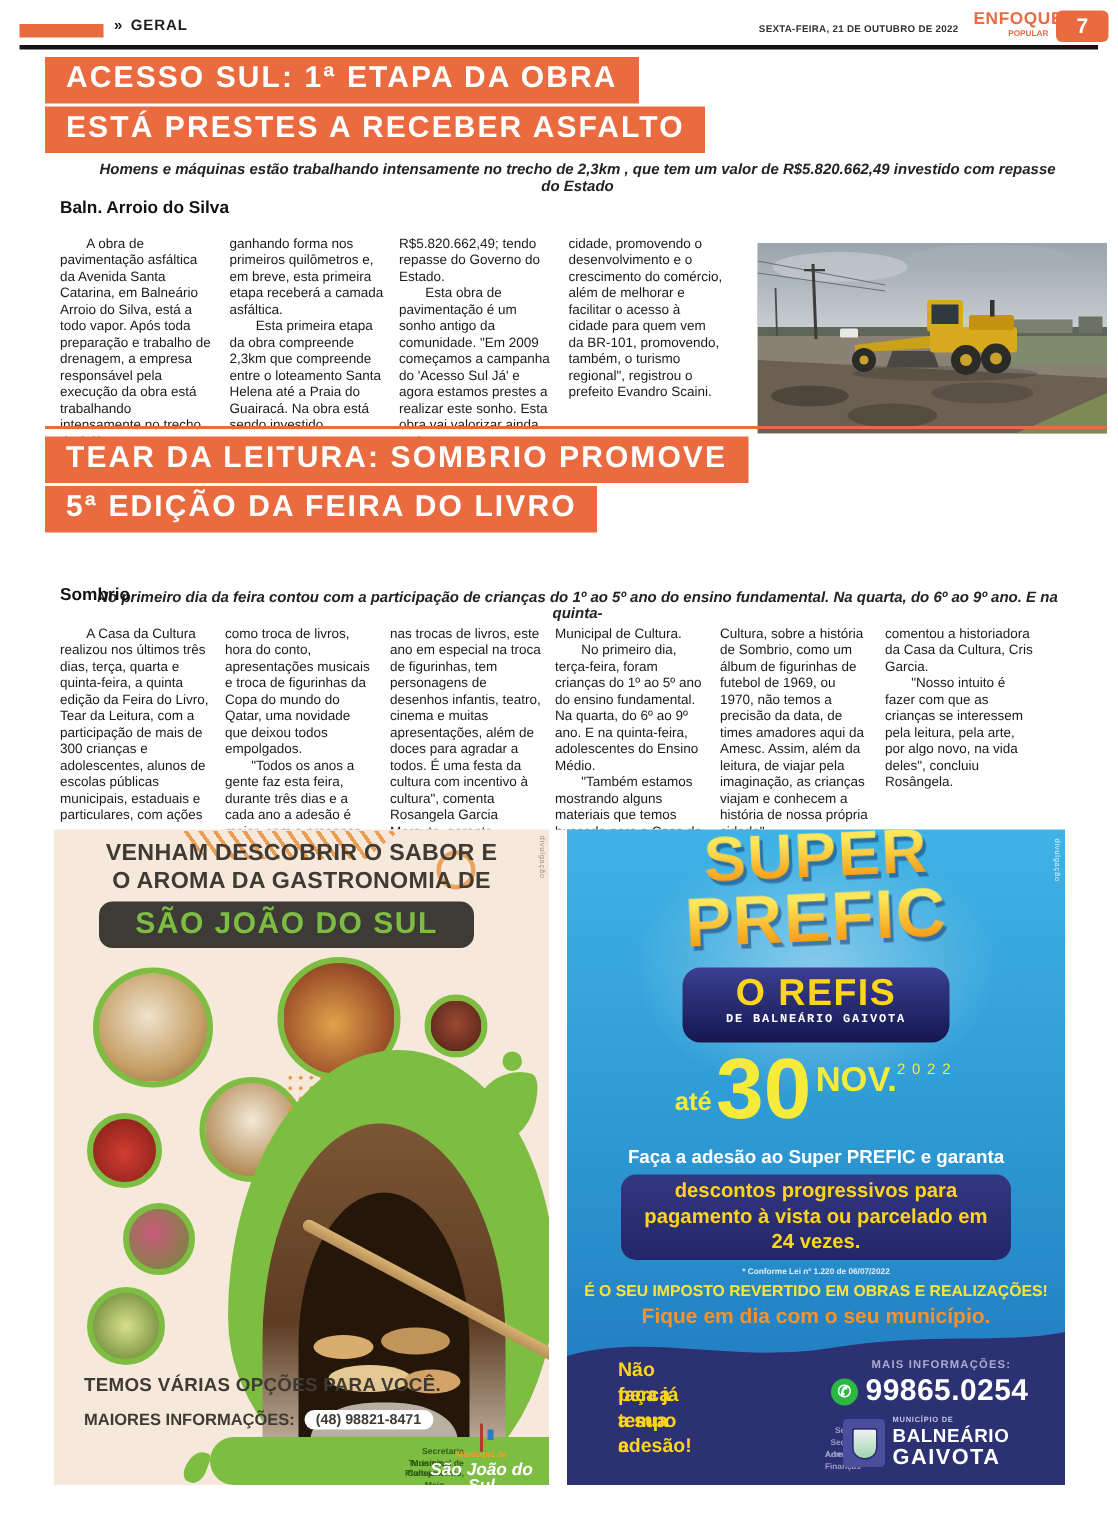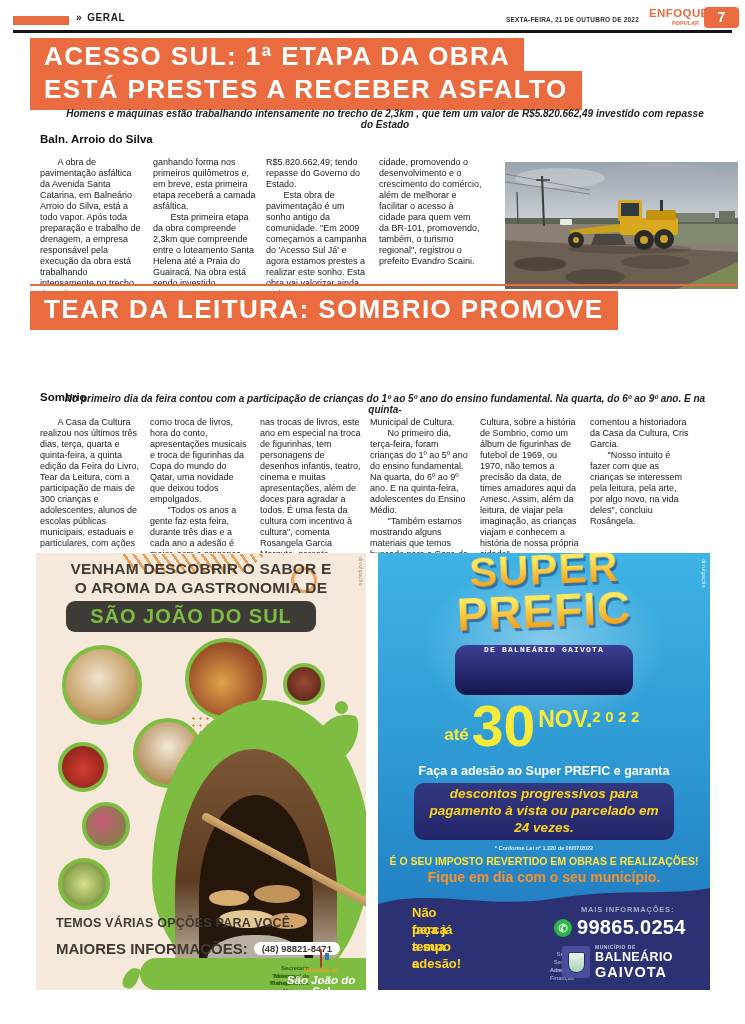--- a/index.html
+++ b/index.html
@@ -13,21 +13,21 @@
   .chev{margin-right:5px;font-weight:900;}
   .hdr-date{position:absolute;right:106px;top:16px;font-size:6.5px;font-weight:bold;color:#33322f;letter-spacing:.2px;}
   .brand{position:absolute;left:649px;top:8px;width:50px;text-align:right;color:var(--orange);line-height:1;}
   .brand-name{font-size:11.5px;font-weight:900;letter-spacing:.4px;}
   .brand-sub{font-size:5.5px;font-weight:bold;margin-top:1px;}
   .pagenum{position:absolute;left:704px;top:7px;width:35px;height:21px;background:var(--orange);border-radius:4px;
            color:#fff;font-weight:900;font-size:14px;text-align:center;line-height:21px;}
   .hdr-rule{position:absolute;left:13px;top:30px;width:719px;height:3px;background:#141414;}
 
   
-  .hl{position:absolute;left:30px;background:var(--orange);color:#fff;font-weight:900;font-size:26px;
+  .hl{position:absolute;left:30px;background:var(--orange);color:#fff;font-weight:900;font-size:20px;
       letter-spacing:1.4px;padding:3px 14px 5px;white-space:nowrap;}
   .hl1a{top:38px;} .hl1b{top:71px;} .hl2a{top:291px;} .hl2b{top:324px;}
   .subhead{position:absolute;left:60px;right:35px;text-align:center;font-size:10px;font-style:italic;
            font-weight:bold;color:#222;}
   .sub1{top:108px;} .sub2{top:369px;margin-top:24px;}
   .byline{position:absolute;left:40px;font-size:11.5px;font-weight:bold;color:#111;}
   .by1{top:133px;} .by2{top:391px;}
   .cols{position:absolute;left:40px;display:flex;}
   .cols1{top:157px;gap:10px;} .cols2{top:417px;gap:9px;}
   .col{width:103px;font-size:9px;line-height:1.22;color:#1a1a1a;white-space:pre-wrap;height:136px;overflow:hidden;}
@@ -70,21 +70,21 @@
   .bread{border-radius:50%;}
   .b1{left:10px;top:95px;width:40px;height:16px;background:#d9ad6e;}
   .b2{left:55px;top:90px;width:46px;height:18px;background:#c1955a;}
   .b3{left:20px;top:115px;width:55px;height:18px;background:#e3c894;}
   .b4{left:70px;top:118px;width:38px;height:16px;background:#d3a367;}
   .b5{left:8px;top:140px;width:98px;height:55px;background:#b7b0a3;border-radius:45% 45% 10% 10%;}
   .paddle{left:16px;top:108px;width:195px;height:8px;background:linear-gradient(#d9b273,#b9905a);
       border-radius:4px;transform:rotate(28deg);}
   .adl-tag{left:20px;top:363px;font-size:12.5px;font-weight:800;color:#3F3A34;letter-spacing:.2px;}
   .adl-info{left:20px;top:387px;display:flex;gap:6px;align-items:center;}
-  .adl-info-label{position:static;font-size:15px;font-weight:800;color:#3F3A34;}
+  .adl-info-label{position:static;font-size:11px;font-weight:800;color:#3F3A34;}
   .adl-phone{position:static;font-size:9.5px;font-weight:800;color:#3F3A34;background:#fff;
       border-radius:8px;padding:1px 8px;}
   .adl-footer{left:104px;top:405px;width:226px;height:32px;background:var(--green);border-radius:16px 0 0 16px;}
   .adl-leaf{left:88px;top:414px;width:14px;height:22px;background:var(--green);
       border-radius:80% 20% 60% 40%;transform:rotate(20deg);}
   .adl-dept{left:112px;top:412px;width:122px;font-size:5.8px;font-weight:bold;color:#2F5E14;
       text-align:right;line-height:1.3;}
   .adl-logo{left:243px;top:398px;width:84px;text-align:center;line-height:1;}
   .sjs-shield{position:relative;width:14px;height:15px;margin:0 auto;background:linear-gradient(#fdfdfd,#e7e2d8);
       border:1.5px solid #B03A2E;border-radius:3px 3px 7px 7px;}
@@ -110,25 +110,25 @@
   .adr-pill{left:77px;top:92px;width:178px;height:50px;border-radius:12px;text-align:center;
        background:linear-gradient(180deg,#3C3F93,#14174E);}
   .adr-refis{position:static;display:block;font-size:25px;font-weight:900;color:var(--yellow);
        letter-spacing:1px;margin-top:4px;line-height:1.05;}
   .adr-refis-sub{position:static;display:block;font-size:8px;font-weight:800;color:#fff;letter-spacing:1.2px;font-family:Liberation Mono, monospace;}
   .adr-date{left:0;top:148px;width:100%;display:flex;justify-content:center;align-items:flex-start;color:#F6EB3A;}
   .adr-ate{position:static;font-size:17px;font-weight:800;margin-top:24px;}
   .adr-30{position:static;font-size:57px;font-weight:900;line-height:.9;margin:0 3px;}
   .adr-novcol{position:static;display:flex;flex-direction:row;margin-top:7px;}
   .adr-nov{position:static;font-size:23px;font-weight:900;line-height:1;}
-  .adr-2022{position:static;font-size:15px;font-weight:700;letter-spacing:4.5px;line-height:1.25;}
+  .adr-2022{position:static;font-size:10px;font-weight:400;letter-spacing:4.5px;line-height:1.25;}
   .adr-cta{left:0;top:211px;width:100%;text-align:center;font-size:12.5px;font-weight:800;color:#fff;}
   .adr-offer-box{left:36px;top:230px;width:260px;height:57px;border-radius:10px;box-sizing:border-box;
        background:linear-gradient(180deg,#33377F,#232668);display:flex;align-items:center;justify-content:center;
-       padding:0 14px;text-align:center;font-style:italic;}
+       padding:0 14px;text-align:center;}
   .adr-offer{position:static;font-size:13.5px;font-weight:800;color:var(--yellow);line-height:1.25;}
   .adr-legal{left:0;top:292px;width:100%;text-align:center;font-size:5.5px;font-weight:bold;color:rgba(255,255,255,.85);}
   .adr-impact1{left:0;top:302px;width:100%;text-align:center;font-size:10.5px;font-weight:900;color:#FFE23A;}
   .adr-impact2{left:0;top:316px;width:100%;text-align:center;font-size:14px;font-weight:800;color:#F5922E;}
   .adr-wave{left:0;bottom:0;width:332px;height:106px;}
   .adr-urgency{left:34px;top:352px;font-size:13px;font-weight:800;color:var(--yellow);line-height:1.3;}
   .adr-info-label{left:203px;top:352px;font-size:7.5px;font-weight:bold;color:#A9ADCC;letter-spacing:.8px;}
   .adr-phone-row{left:176px;top:363px;display:flex;align-items:center;gap:5px;}
   .wa{position:static;width:18px;height:18px;border-radius:50%;background:#2BB741;color:#fff;font-size:11px;
       text-align:center;line-height:18px;font-weight:bold;}
@@ -216,20 +216,21 @@
           <circle cx="44" cy="48" r="4" fill="#c9a12b"></circle>
         <circle cx="64" cy="47" r="10" fill="#2b2b28"></circle>
           <circle cx="64" cy="47" r="4" fill="#c9a12b"></circle>
       </g>
     </svg>
   </div>
 
   <div class="orange-rule"></div>
 
   <div class="hl hl2a">TEAR DA LEITURA: SOMBRIO PROMOVE</div>
+  <div class="hl hl2b">5ª EDIÇÃO DA FEIRA DO LIVRO</div>
   <div class="subhead sub2">No primeiro dia da feira contou com a participação de crianças do 1º ao 5º ano do ensino fundamental. Na quarta, do 6º ao 9º ano. E na quinta-</div>
   <div class="byline by2">Sombrio</div>
   <div class="cols cols2">
     <div class="col">       A Casa da Cultura realizou nos últimos três dias, terça, quarta e quinta-feira, a quinta edição da Feira do Livro, Tear da Leitura, com a participação de mais de 300 crianças e adolescentes, alunos de escolas públicas municipais, estaduais e particulares, com ações</div>
     <div class="col">como troca de livros, hora do conto, apresentações musicais e troca de figurinhas da Copa do mundo do Qatar, uma novidade que deixou todos empolgados.
        "Todos os anos a gente faz esta feira, durante três dias e a cada ano a adesão é maior, com a presença das crianças</div>
     <div class="col">nas trocas de livros, este ano em especial na troca de figurinhas, tem personagens de desenhos infantis, teatro, cinema e muitas apresentações, além de doces para agradar a todos. É uma festa da cultura com incentivo à cultura", comenta Rosangela Garcia Margute, gerente</div>
     <div class="col">Municipal de Cultura.
        No primeiro dia, terça-feira, foram crianças do 1º ao 5º ano do ensino fundamental. Na quarta, do 6º ao 9º ano. E na quinta-feira, adolescentes do Ensino Médio.
        "Também estamos mostrando alguns materiais que temos buscado para a Casa da</div>
@@ -285,20 +286,21 @@
       <span class="adl-dashes"></span>
     </div>
     <div class="credit adl-credit">divulgação</div>
   </div>
 
   <div class="adr">
     <div class="adr-glow"></div>
     <div class="adr-big adr-t1">SUPER</div>
     <div class="adr-big adr-t2">PREFIC</div>
     <div class="adr-pill">
+      <span class="adr-refis">O REFIS</span>
       <span class="adr-refis-sub">DE BALNEÁRIO GAIVOTA</span>
     </div>
     <div class="adr-date">
       <span class="adr-ate">até</span>
       <span class="adr-30">30</span>
       <span class="adr-novcol">
         <span class="adr-nov">NOV.</span>
         <span class="adr-2022">2022</span>
       </span>
     </div>

